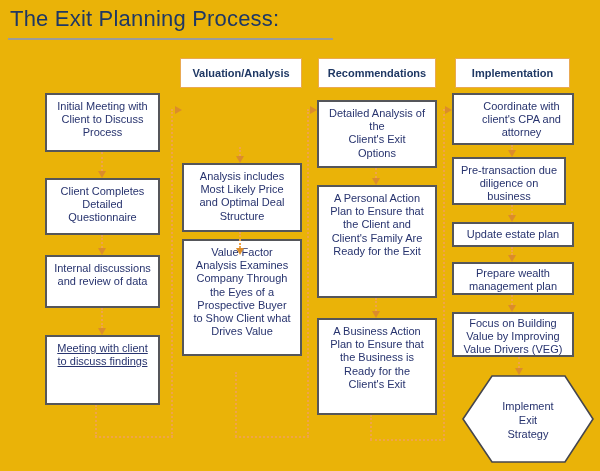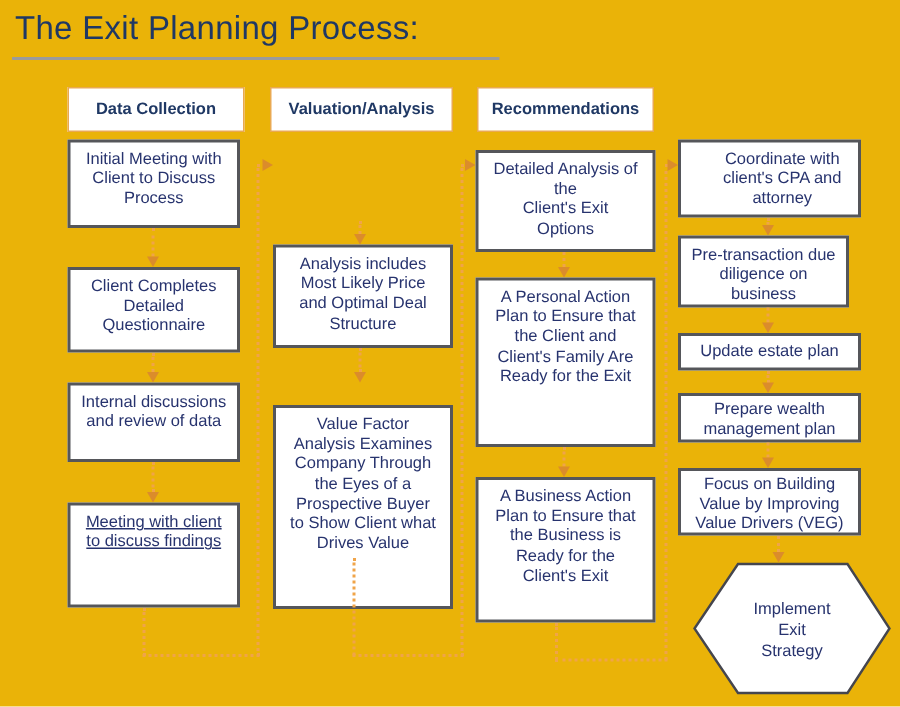--- a/index.html
+++ b/index.html
@@ -26,40 +26,40 @@
              display:flex;align-items:center;justify-content:center;}
 </style>
 </head>
 <body>
 
 <div class="stage">
 
   <div class="title">The Exit Planning Process:</div>
   <div class="title-underline"></div>
 
-  <div class="hdr-box" style="left:45px;top:58px;width:118px;height:30px;">Data Collection</div>
   <div class="hdr-box" style="left:180px;top:58px;width:122px;height:30px;">Valuation/Analysis</div>
   <div class="hdr-box" style="left:318px;top:58px;width:118px;height:30px;">Recommendations</div>
+  <div class="hdr-box" style="left:455px;top:58px;width:115px;height:30px;">Implementation</div>
 
   <div class="flow-box" style="left:45px;top:93px;width:115px;height:59px;">Initial Meeting with
 Client to Discuss
 Process</div>
   <div class="flow-box" style="left:45px;top:178px;width:115px;height:57px;">Client Completes
 Detailed
 Questionnaire</div>
   <div class="flow-box" style="left:45px;top:255px;width:115px;height:53px;">Internal discussions
 and review of data</div>
   <div class="flow-box" style="left:45px;top:335px;width:115px;height:70px;text-decoration:underline;">Meeting with client
 to discuss findings</div>
 
   <div class="flow-box" style="left:182px;top:163px;width:120px;height:69px;">Analysis includes
 Most Likely Price
 and Optimal Deal
 Structure</div>
-  <div class="flow-box" style="left:182px;top:270px;width:120px;height:136px;">Value Factor
+  <div class="flow-box" style="left:182px;top:239px;width:120px;height:117px;">Value Factor
 Analysis Examines
 Company Through
 the Eyes of a
 Prospective Buyer
 to Show Client what
 Drives Value</div>
 
   <div class="flow-box" style="left:317px;top:100px;width:120px;height:68px;">Detailed Analysis of
 the
 Client's Exit

